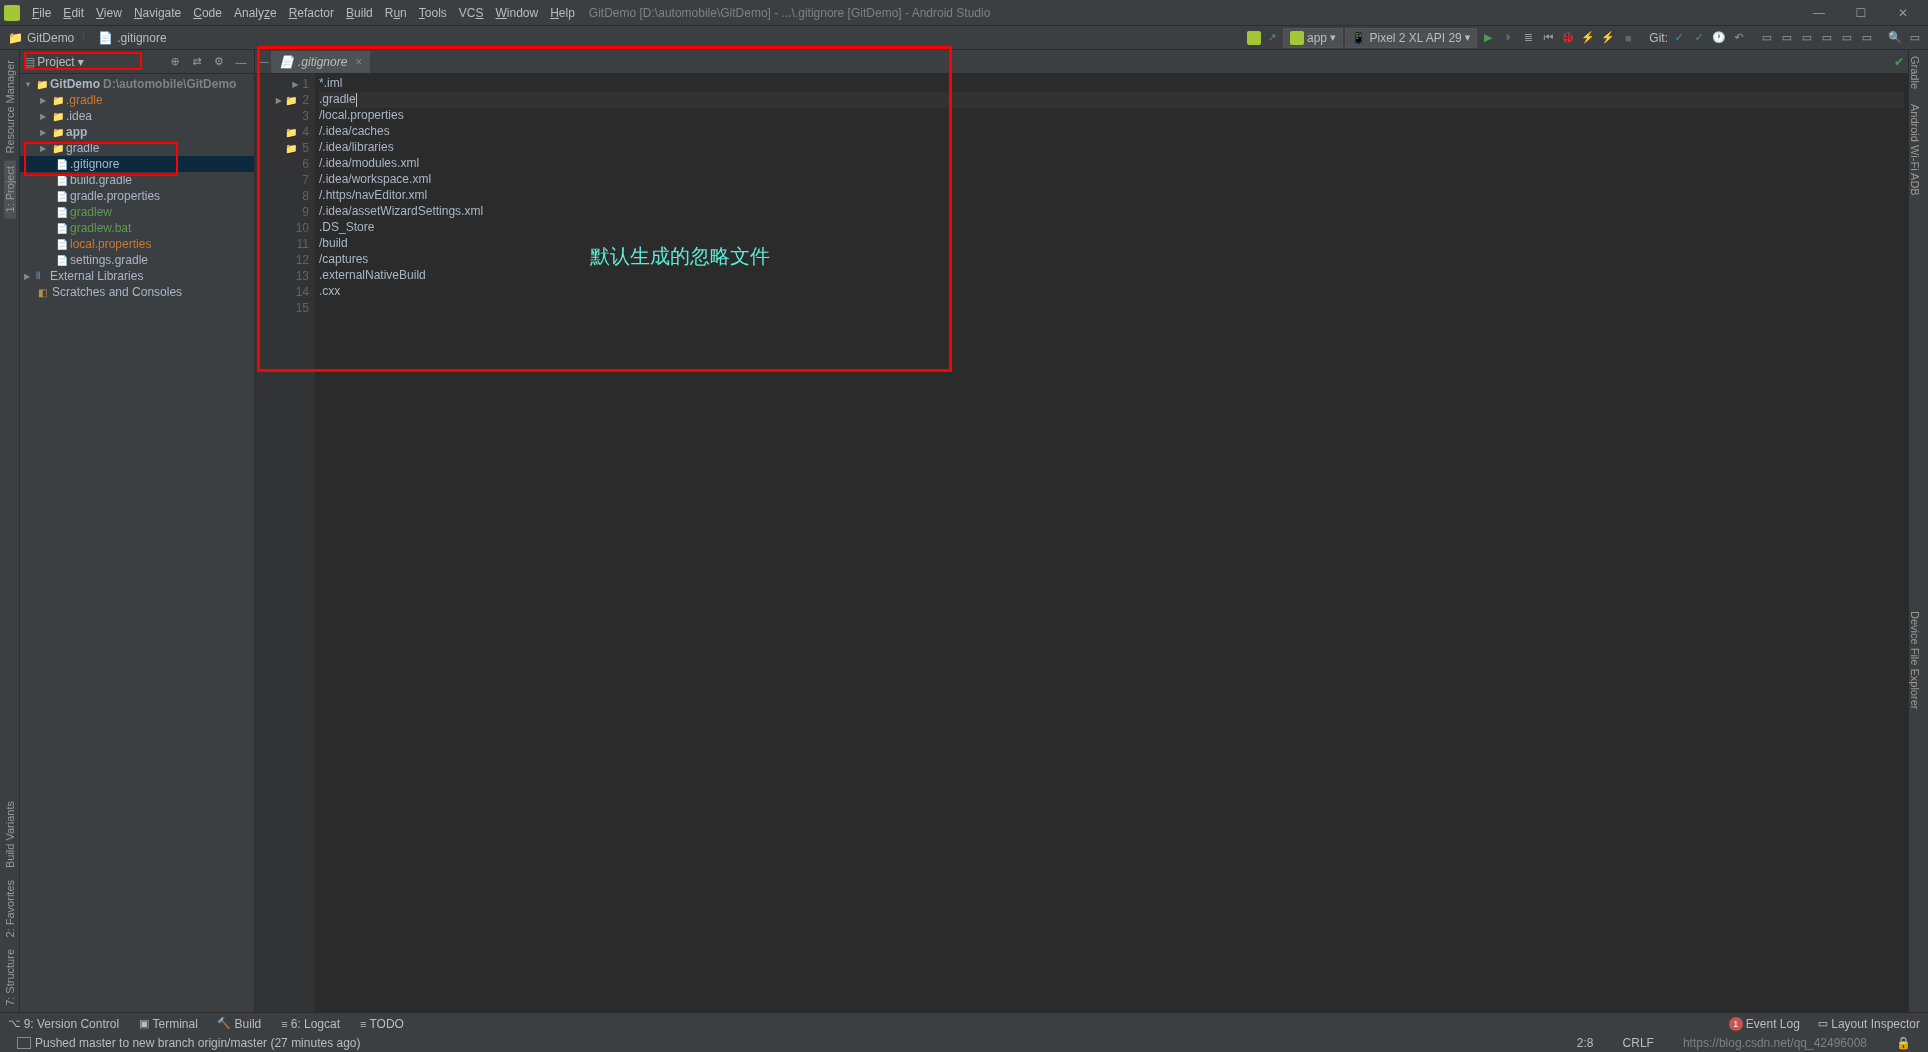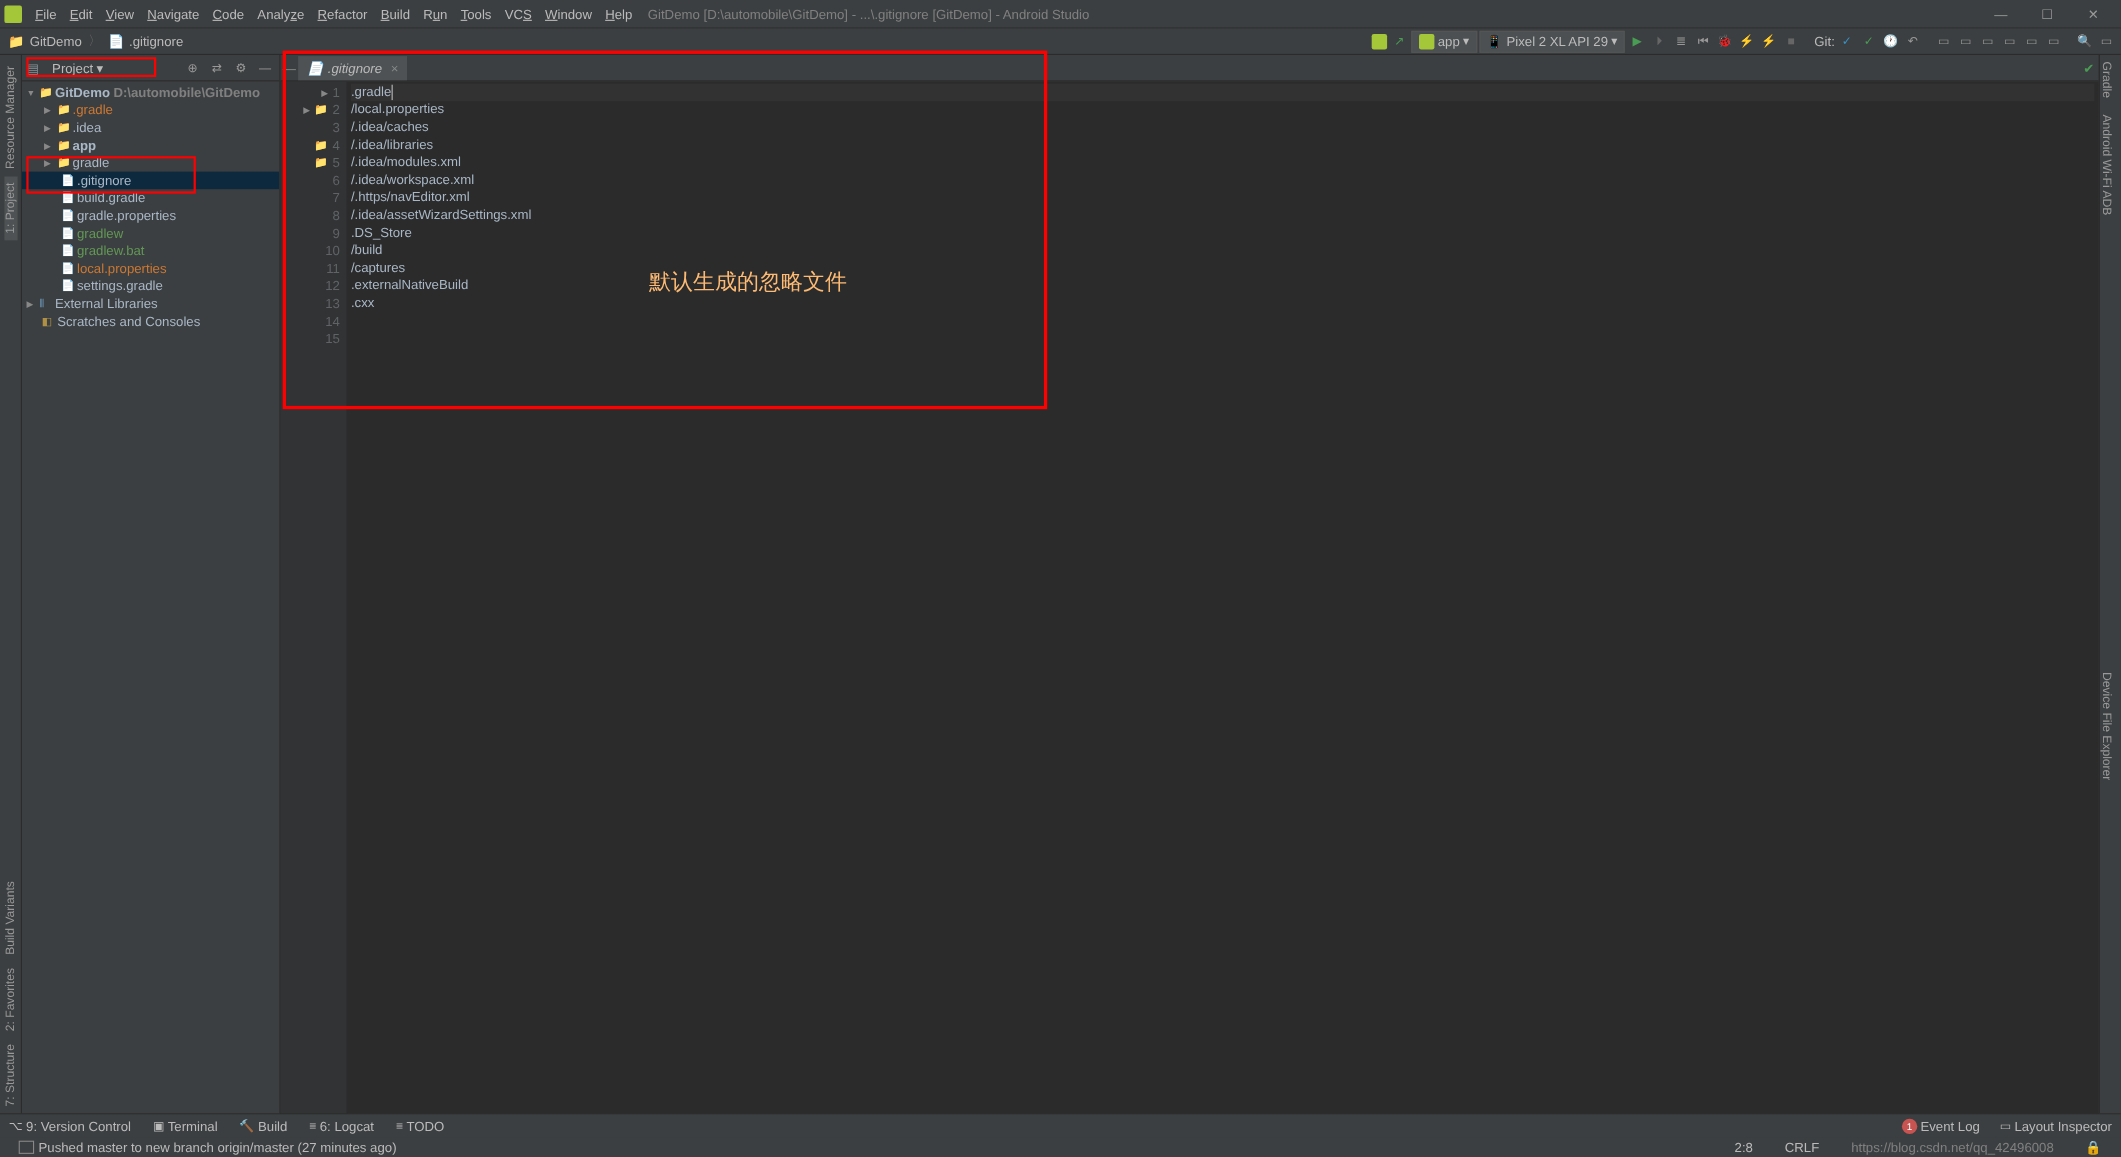--- a/index.html
+++ b/index.html
@@ -16,21 +16,21 @@
 .nav-crumb .sep { color:#666; margin:0 2px; }
 .navbar-right { margin-left:auto; display:flex; align-items:center; gap:2px; }
 .tb-icon { width:18px; height:18px; display:flex; align-items:center; justify-content:center; color:#999; font-size:11px; }
 .tb-btn { height:20px; padding:0 6px; border:1px solid #555; background:#4c5052; display:flex; align-items:center; gap:3px; color:#bbb; font-size:11px; }
 .run-arrow { color:#499c54; }
 .body-row { display:flex; height:calc(100% - 26px - 24px - 22px - 18px); }
 .left-gutter { width:20px; background:#3c3f41; border-right:1px solid #2b2b2b; display:flex; flex-direction:column; align-items:center; padding-top:4px; }
 .vtext { writing-mode:vertical-rl; transform:rotate(180deg); font-size:11px; color:#999; padding:6px 0; }
 .project-panel { width:235px; background:#3c3f41; border-right:1px solid #2b2b2b; display:flex; flex-direction:column; }
 .panel-header { height:24px; display:flex; align-items:center; padding:0 4px; border-bottom:1px solid #2b2b2b; }
-.panel-header .ph-title { padding:2px 12px; display:flex; align-items:center; gap:3px; }
+.panel-header .ph-title { padding:2px 2px; display:flex; align-items:center; gap:3px; }
 .ph-icons { margin-left:auto; display:flex; gap:4px; }
 .tree { flex:1; overflow:auto; padding-top:2px; }
 .tree-row { height:16px; display:flex; align-items:center; padding-left:4px; color:#a9b7c6; font-size:11px; }
 .tree-row .arrow { width:12px; color:#888; font-size:8px; }
 .tree-row .icon { width:14px; font-size:10px; }
 .tree-row.sel { background:#0d293e; }
 .tree-row .orange { color:#cc7832; }
 .tree-row .green { color:#629755; }
 .tree-row .faded { color:#808080;font-weight:bold; }
 .tree-row .bold { font-weight:bold; }
@@ -45,21 +45,21 @@
 .etab .close { color:#888; font-style:normal; margin-left:4px; }
 .editor-body { flex:1; display:flex; font-family:Consolas,monospace; }
 .gutter2 { width:60px; background:#313335; color:#606366; text-align:right; padding:2px 6px 0 0; }
 .gutter2 .gline { height:16px; display:flex; justify-content:flex-end; align-items:center; gap:4px; }
 .gutter2 .arrg { color:#888; font-size:8px; }
 .gfolder { color:#87939a; font-size:10px; }
 .code { flex:1; padding:2px 4px; color:#a9b7c6; position:relative; }
 .cline { height:16px; white-space:pre; }
 .cursor-line { background:#323232; }
 .txt-cursor { display:inline-block; width:1px; height:14px; background:#bbb; vertical-align:middle; }
-.annotation { position:absolute; left:590px; top:243px; color:#fdba74; font-size:20px; font-family:Liberation Mono, monospace; }
+.annotation { position:absolute; left:590px; top:243px; color:#5eead4; font-size:20px; font-family:Liberation Mono, monospace; }
 .right-gutter { width:20px; background:#3c3f41; border-left:1px solid #2b2b2b; }
 .right-gutter .vtext2 { writing-mode:vertical-rl; font-size:11px; color:#999; padding:6px 0; }
 .bottom-toolbar { height:22px; background:#3c3f41; border-top:1px solid #2b2b2b; display:flex; align-items:center; padding:0 4px; gap:12px; }
 .bt-item { display:flex; align-items:center; gap:3px; color:#bbb; font-size:11px; padding:0 4px; }
 .bt-right { margin-left:auto; display:flex; gap:10px; }
 .status { height:18px; background:#3c3f41; display:flex; align-items:center; padding:0 17px; color:#bbb; font-size:11px; }
 .status .notif { width:14px; height:12px; border:1px solid #888; margin-right:4px; }
 .status-right { margin-left:auto; display:flex; gap:29px; align-items:center; }
 .lock { color:#999; }
 .event-count { background:#c75450; color:#fff; border-radius:7px; width:14px; height:14px; display:inline-flex; align-items:center; justify-content:center; font-size:9px; }
@@ -279,20 +279,21 @@
             <span>13</span>
           </div>
         <div class="gline">
             <span>14</span>
           </div>
         <div class="gline">
             <span>15</span>
           </div>
       </div>
       <div class="code" id="code-area">
+          <div class="cline">*.iml</div>
           <div class="cline cursor-line">.gradle<span class="txt-cursor"></span></div>
           <div class="cline">/local.properties</div>
           <div class="cline">/.idea/caches</div>
           <div class="cline">/.idea/libraries</div>
           <div class="cline">/.idea/modules.xml</div>
           <div class="cline">/.idea/workspace.xml</div>
           <div class="cline">/.https/navEditor.xml</div>
           <div class="cline">/.idea/assetWizardSettings.xml</div>
           <div class="cline">.DS_Store</div>
           <div class="cline">/build</div>

